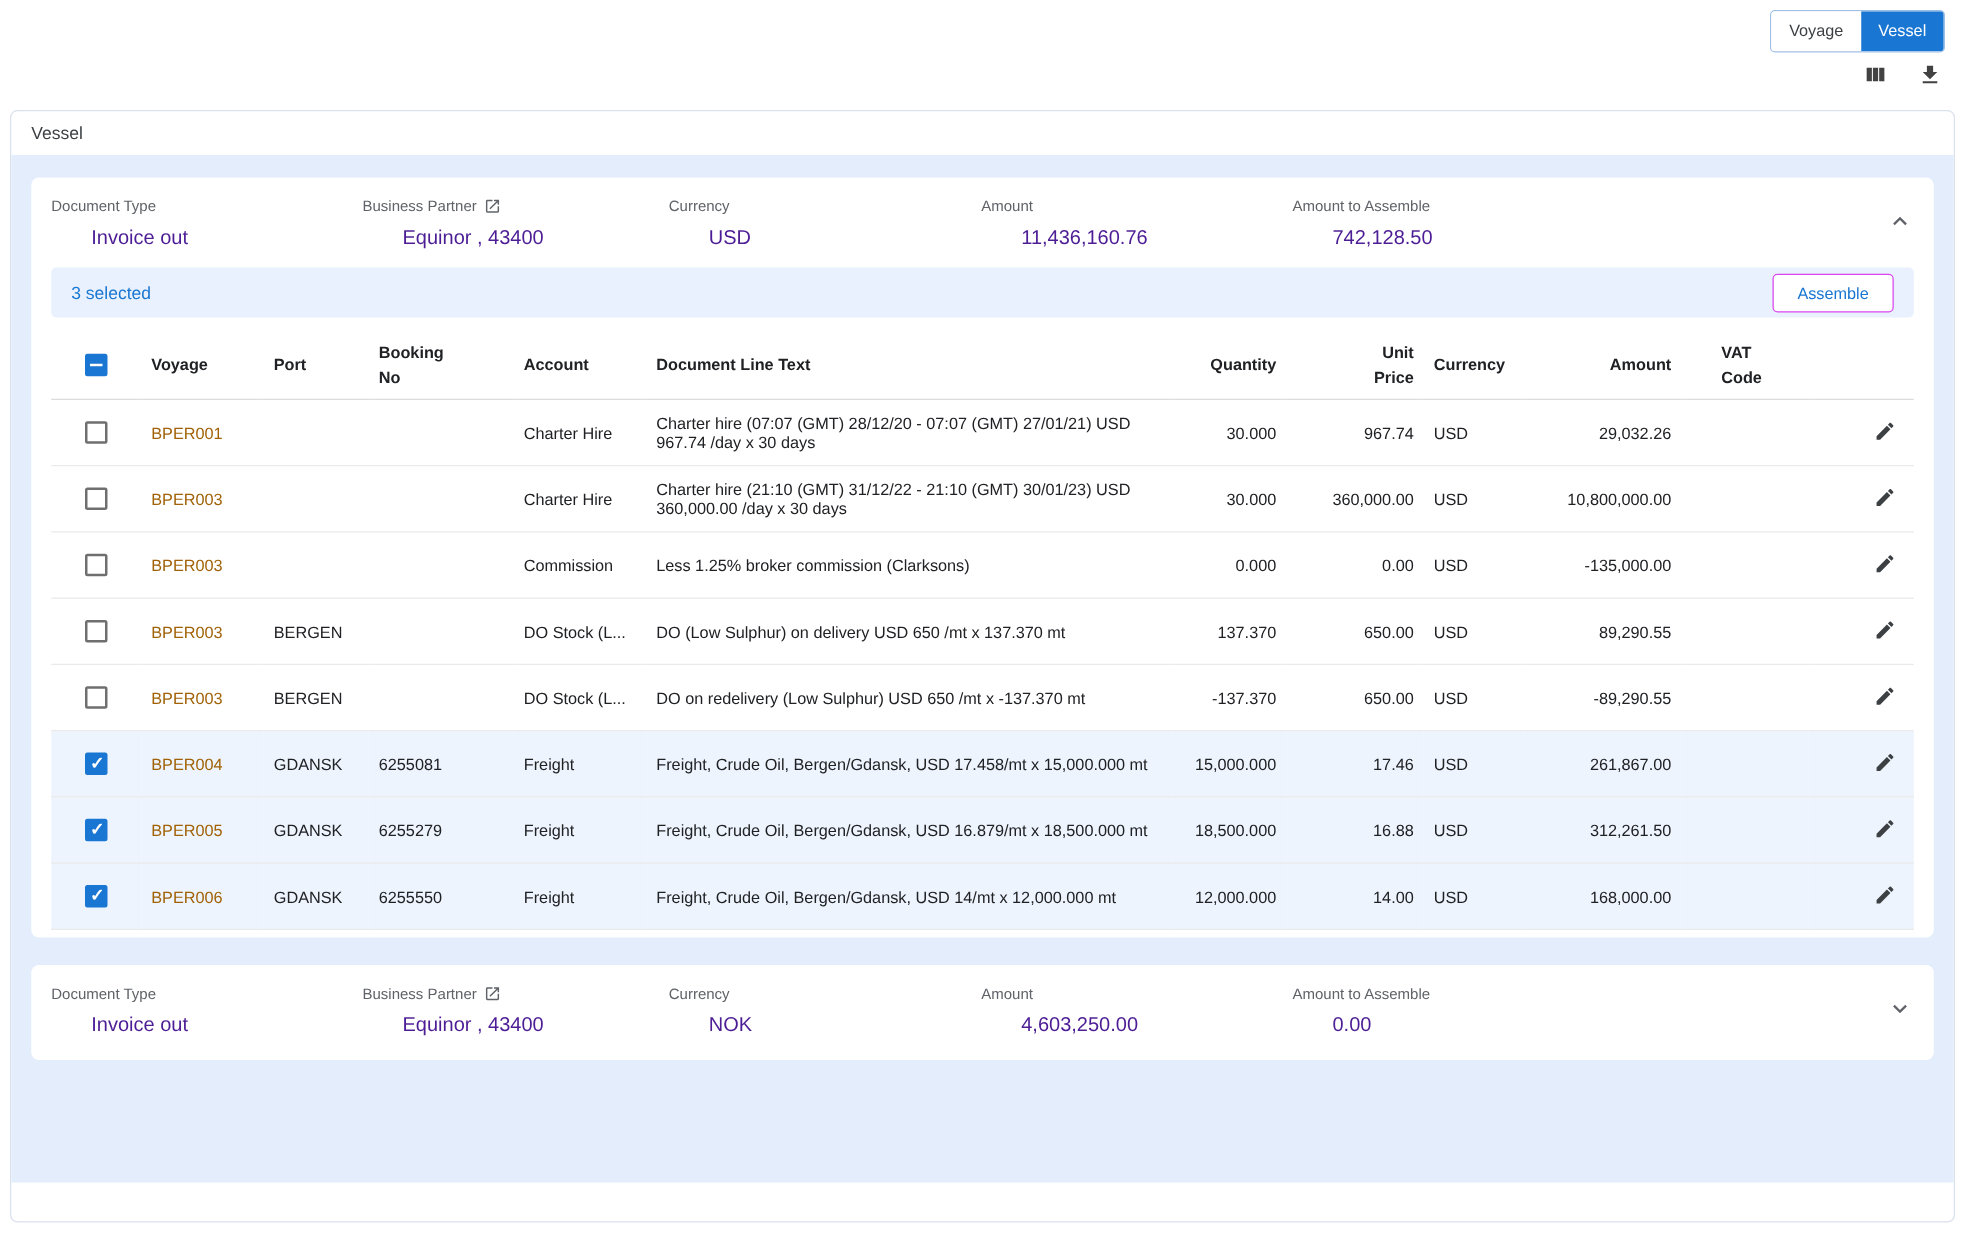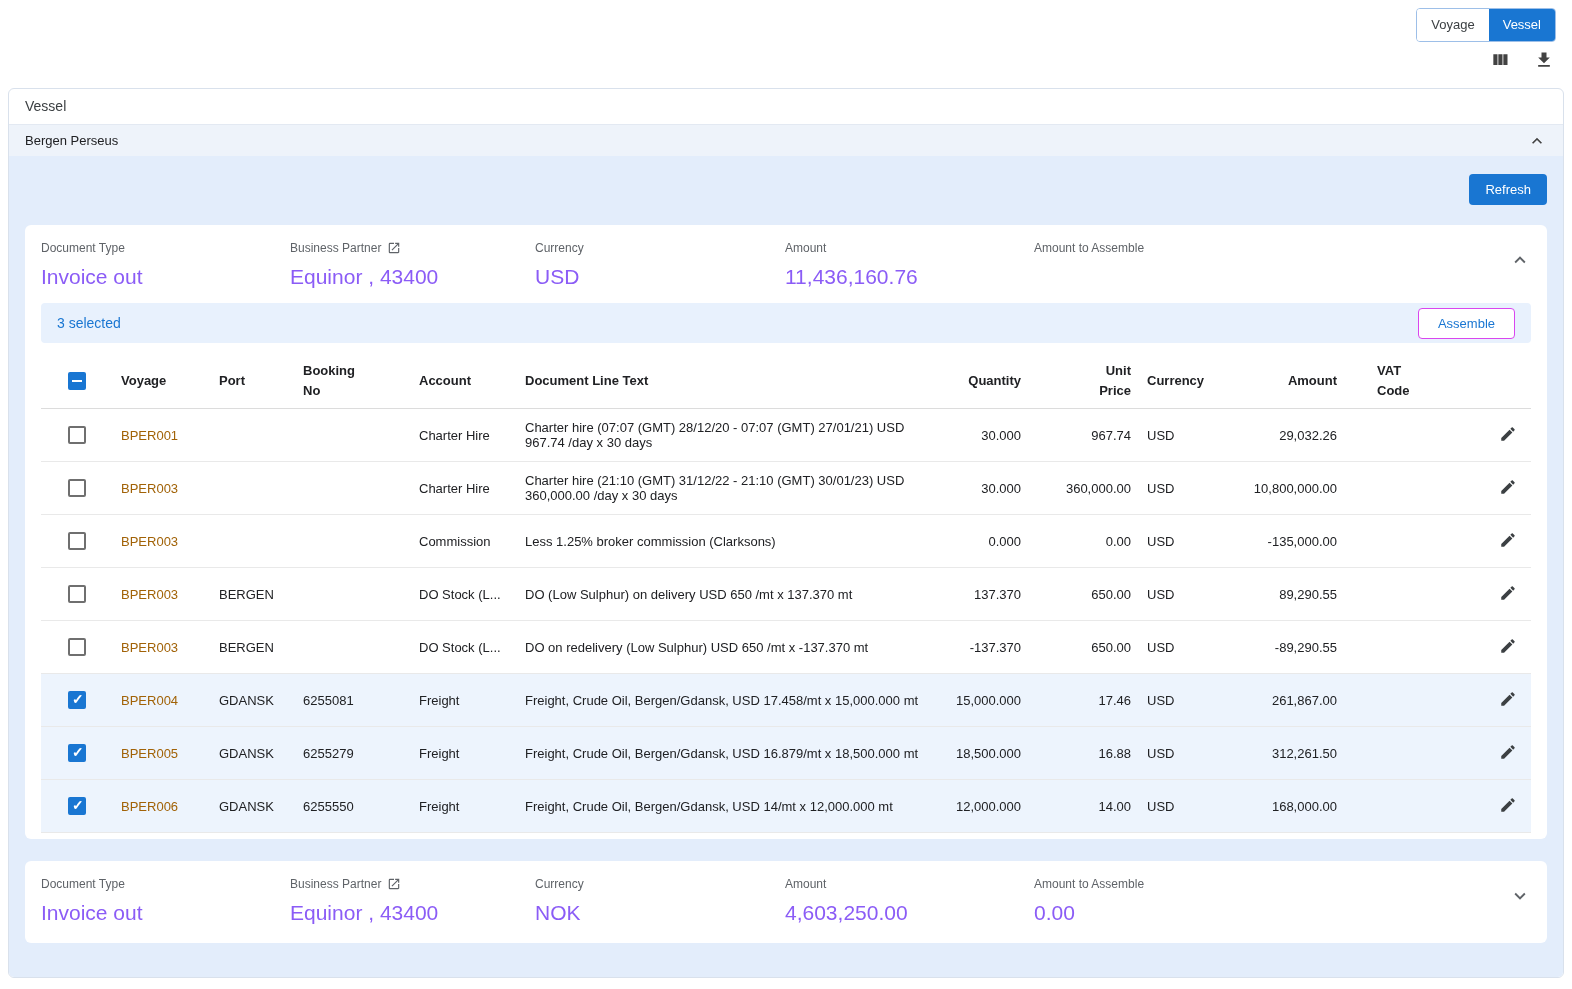--- a/index.html
+++ b/index.html
@@ -33,21 +33,21 @@
   .inner-card { background: #fff; border-radius: 6px; padding: 14px 16px 6px; }
   .inner-card.bottom { margin-top: 22px; padding: 14px 16px 16px; }
 
   .summary-row { display: flex; align-items: flex-start; position: relative; padding: 2px 0 14px; }
   .field { flex: 0 0 auto; }
   .field.f1 { width: 249px; } .field.f2 { width: 245px; } .field.f3 { width: 250px; }
   .field.f4 { width: 249px; } .field.f5 { flex: 1 1 auto; }
   .field-label { font-size: 12px; color: #5f6368; margin-bottom: 10px; display: flex;
     align-items: center; gap: 6px; }
   .field-label svg { width: 14px; height: 14px; fill: #5f6368; cursor: pointer; }
-  .field-value { font-size: 21px; color: #8b5cf6; }
+  .field-value { font-size: 16px; color: #4c1d95; margin-left: 32px; }
   .chev-btn { position: absolute; right: 0; top: 10px; background: none; border: none;
     cursor: pointer; color: #5f6368; }
   .chev-btn svg { width: 22px; height: 22px; fill: currentColor; }
 
   .selection-bar { background: #e8f1fd; border-radius: 4px; height: 40px; display: flex;
     align-items: center; justify-content: space-between; padding: 0 16px; margin-bottom: 10px; }
   .count-text { color: #1976d2; font-size: 14px; }
   .btn-outlined { background: #fff; border: 1px solid #d946ef; color: #1976d2;
     border-radius: 4px; padding: 7px 19px; font-size: 13px; cursor: pointer; font-family: inherit; }
 
@@ -87,31 +87,22 @@
       <path d="M10 18h5V5h-5v13zm-6 0h5V5H4v13zM16 5v13h5V5h-5z"></path>
     </svg>
   <svg viewBox="0 0 24 24">
       <path d="M19 9h-4V3H9v6H5l7 7 7-7zM5 18v2h14v-2H5z"></path>
     </svg>
 </div>
 
 <div class="main-card">
   <div class="card-title">Vessel</div>
 
-  <div class="group-header">
-    <span>Bergen Perseus</span>
-    <svg viewBox="0 0 24 24">
-        <path d="M12 8l-6 6 1.41 1.41L12 10.83l4.59 4.58L18 14z"></path>
-      </svg>
-  </div>
 
   <div class="group-body">
-    <div class="refresh-row">
-      <button class="btn-primary">Refresh</button>
-    </div>
 
     <div class="inner-card">
       <div class="summary-row">
         <div class="field f1">
           <div class="field-label">Document Type</div>
           <div class="field-value">Invoice out</div>
         </div>
         <div class="field f2">
           <div class="field-label">
             <span>Business Partner</span>
@@ -124,20 +115,21 @@
         <div class="field f3">
           <div class="field-label">Currency</div>
           <div class="field-value">USD</div>
         </div>
         <div class="field f4">
           <div class="field-label">Amount</div>
           <div class="field-value">11,436,160.76</div>
         </div>
         <div class="field f5">
           <div class="field-label">Amount to Assemble</div>
+          <div class="field-value">742,128.50</div>
         </div>
         <button class="chev-btn">
           <svg viewBox="0 0 24 24">
               <path d="M12 8l-6 6 1.41 1.41L12 10.83l4.59 4.58L18 14z"></path>
             </svg>
         </button>
       </div>
 
       <div class="selection-bar">
         <span class="count-text">3 selected</span>

